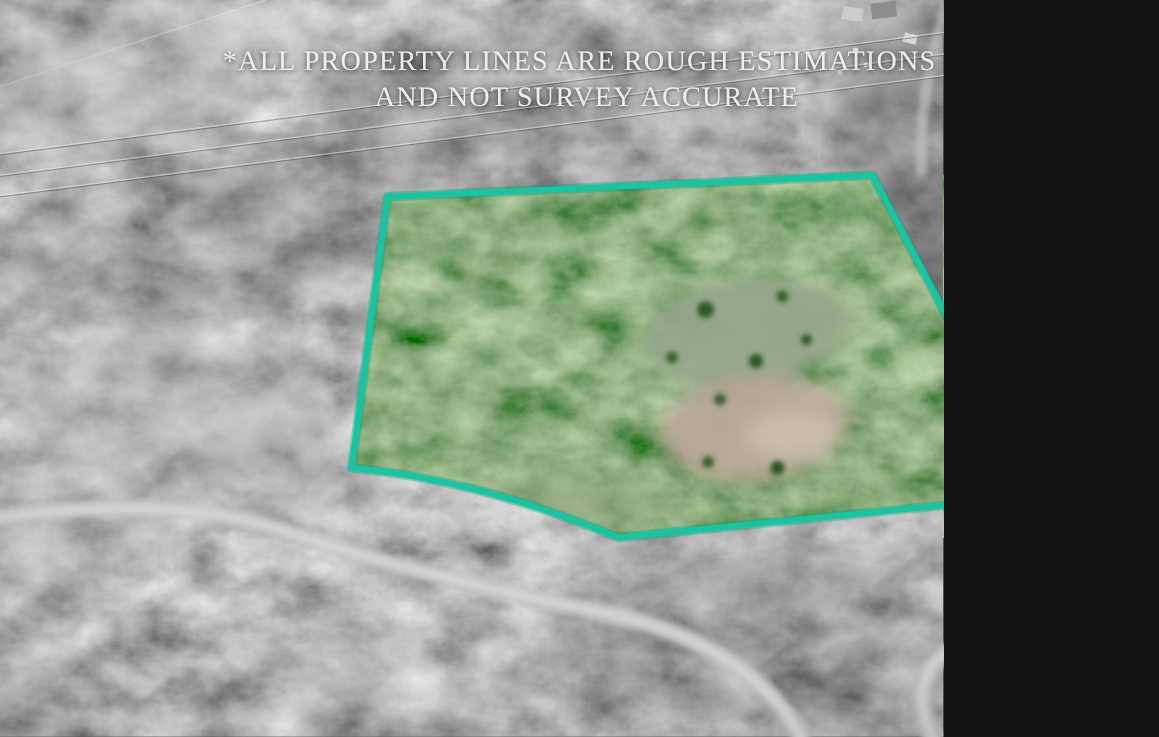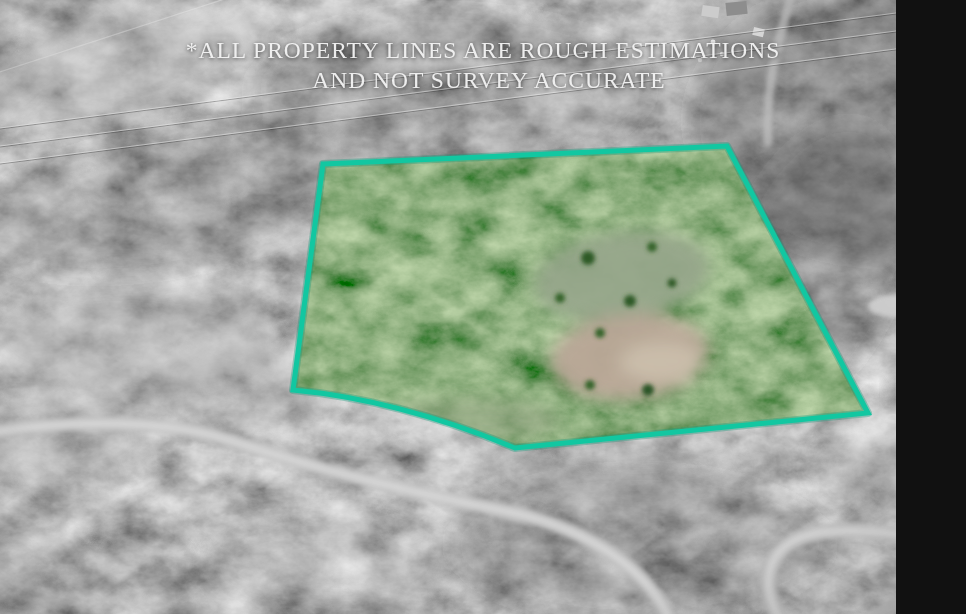--- a/index.html
+++ b/index.html
@@ -1,17 +1,17 @@
 <!DOCTYPE html>
 <html><head>
 <meta charset="utf-8">
 <style>
   html,body{margin:0;padding:0;background:#111;}
   .stage{
-    position:relative;width:896px;height:614px;overflow:hidden;
+    position:relative;width:786px;height:614px;overflow:hidden;
     font-family:"Liberation Serif","DejaVu Serif",serif;
     background:#7d7d7d;
   }
   svg{display:block}
   .disclaimer-text{
     fill:#f3f3f3;
     font-family:"Liberation Serif","DejaVu Serif",serif;
     font-size:23.5px;
     letter-spacing:1px;
     text-anchor:middle;

